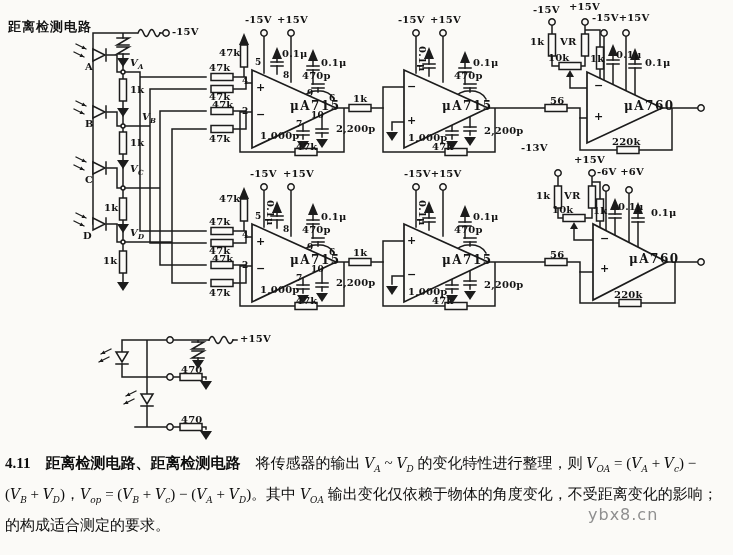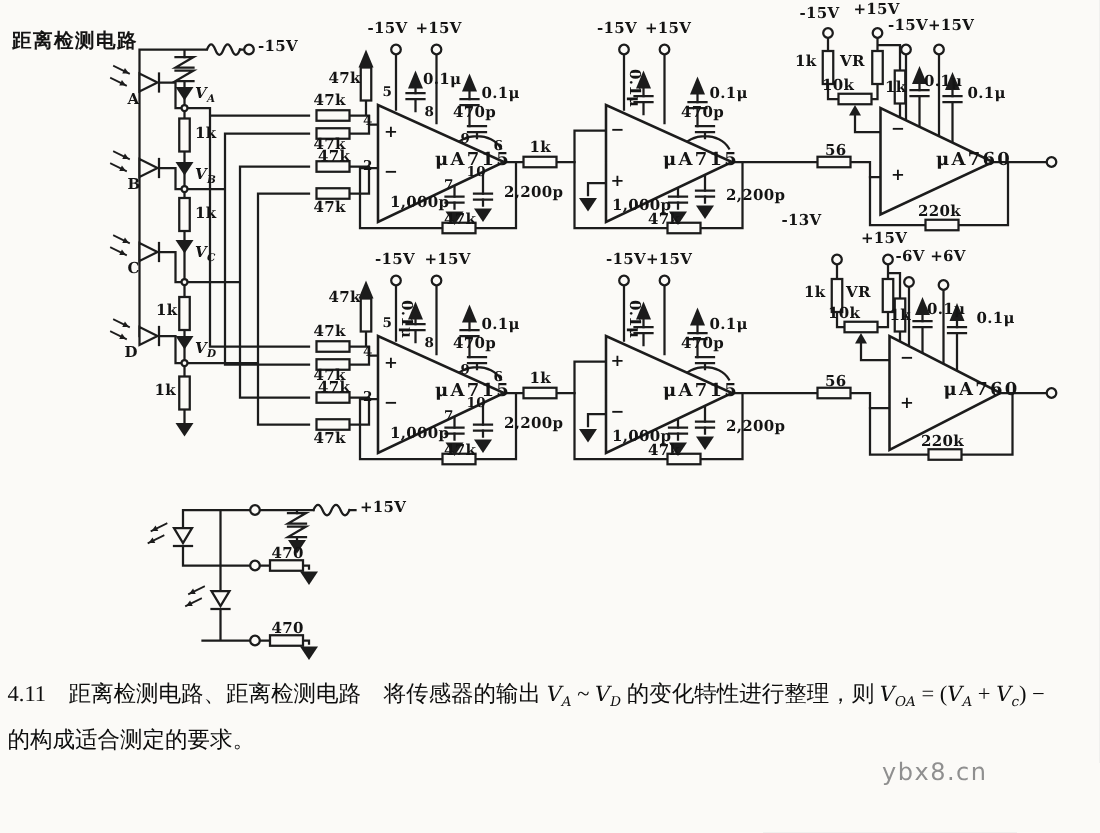--- a/index.html
+++ b/index.html
@@ -15,21 +15,21 @@
   #labels .lbl sub{font-size:7px;}
   #labels .pin{font-size:9px;}
   #labels .sgn{font-size:11px;}
   #labels .chip{font-size:12px;letter-spacing:1.5px;margin-left:24px;}
   #labels .cjk{font-size:13px;letter-spacing:1px;font-family:"Liberation Serif",serif;}
   #labels .rot{writing-mode:vertical-rl;}
   #labels .vlab{font-style:italic;}
   #para{position:absolute;left:5px;top:451px;width:726px;
         font:15px/25px "Liberation Serif",serif;color:#0d0d0d;}
   #para .tline{white-space:nowrap;}
-  #para b{font-weight:normal;text-align:center;}
+  #para b{font-weight:bold;text-align:center;}
   #para var{font-style:italic;font-family:"DejaVu Serif",serif;font-size:14px;}
   #para sub{font-size:9px;}
   #watermark{position:absolute;left:588px;top:505px;color:#8f8f8f;
              font:16px "DejaVu Sans",sans-serif;letter-spacing:1px;}
 </style>
 </head>
 <body>
 
 <div id="page">
 
@@ -277,21 +277,21 @@
       <use href="#ray" transform="translate(109,357) scale(-1,1)"></use>
       <use href="#ray" transform="translate(136,391) scale(-1,1)"></use>
       <use href="#ray" transform="translate(134,399) scale(-1,1)"></use>
     </g>
   </svg>
 
   <div id="labels">
       <span class="lbl cjk" style="left: 8px; top: 18px;">距离检测电路</span>
       <span class="lbl" style="left: 172px; top: 26px;">-15V</span>
       <span class="lbl vlab" style="left: 130px; top: 57px;">V<sub>A</sub></span>
-      <span class="lbl vlab" style="left: 130px; top: 111px; font-style: italic;">V<sub>B</sub></span>
+      <span class="lbl vlab" style="left: 142px; top: 111px; font-style: italic;">V<sub>B</sub></span>
       <span class="lbl vlab" style="left: 130px; top: 163px;">V<sub>C</sub></span>
       <span class="lbl vlab" style="left: 130px; top: 227px;">V<sub>D</sub></span>
       <span class="lbl" style="left: 130px; top: 84px;">1k</span>
       <span class="lbl" style="left: 130px; top: 137px;">1k</span>
       <span class="lbl" style="left: 104px; top: 202px;">1k</span>
       <span class="lbl" style="left: 103px; top: 255px;">1k</span>
       <span class="lbl" style="left: 85px; top: 61px;">A</span>
       <span class="lbl" style="left: 85px; top: 118px;">B</span>
       <span class="lbl" style="left: 85px; top: 174px;">C</span>
       <span class="lbl" style="left: 83px; top: 230px;">D</span>
@@ -394,17 +394,18 @@
       <span class="lbl sgn" style="left: 600px; top: 232px;">−</span>
       <span class="lbl sgn" style="left: 600px; top: 262px;">+</span>
       <span class="lbl" style="left: 614px; top: 289px;">220k</span>
       <span class="lbl" style="left: 240px; top: 333px;">+15V</span>
       <span class="lbl" style="left: 181px; top: 364px;">470</span>
       <span class="lbl" style="left: 181px; top: 414px;">470</span>
     </div>
 
   <div id="para">
       <div class="tline"><b>4.11</b>　<b>距离检测电路、距离检测电路</b>　将传感器的输出 <var>V<sub>A</sub></var> ~ <var>V<sub>D</sub></var> 的变化特性进行整理，则 <var>V<sub>OA</sub></var> = (<var>V<sub>A</sub></var> + <var>V<sub>c</sub></var>) −</div>
+      <div class="tline">(<var>V<sub>B</sub></var> + <var>V<sub>D</sub></var>)，<var>V<sub>op</sub></var> = (<var>V<sub>B</sub></var> + <var>V<sub>c</sub></var>) − (<var>V<sub>A</sub></var> + <var>V<sub>D</sub></var>)。其中 <var>V<sub>OA</sub></var> 输出变化仅依赖于物体的角度变化，不受距离变化的影响；</div>
       <div class="tline">的构成适合测定的要求。</div>
     </div>
 
   <span id="watermark">ybx8.cn</span>
 </div>
 
 </body></html>

